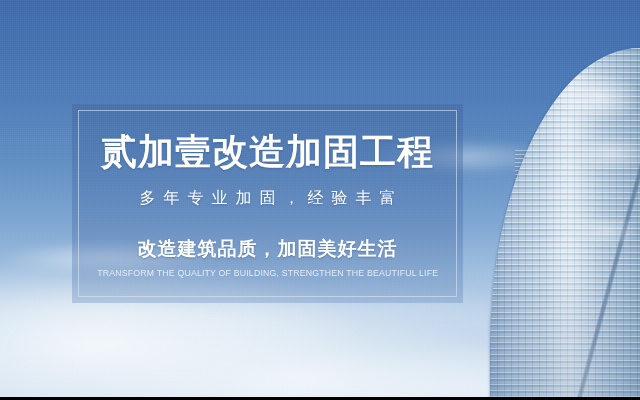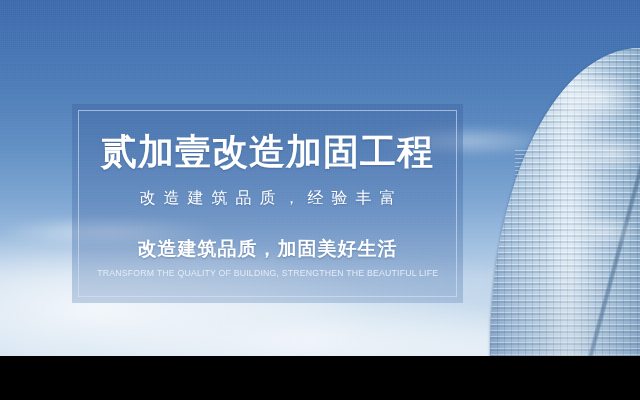--- a/index.html
+++ b/index.html
@@ -3,21 +3,21 @@
 <meta charset="utf-8">
 <style>
   html, body {
     margin: 0;
     padding: 0;
     background: #000;
   }
   #banner {
     position: relative;
     width: 640px;
-    height: 356px;
+    height: 397px;
     overflow: hidden;
     font-family: "Liberation Sans", "DejaVu Sans", sans-serif;
     background: #be185d;
   }
 
   
   .sky {
     position: absolute;
     inset: 0;
     background:
@@ -273,20 +273,20 @@
       <div class="tower-ridge"></div>
       <div class="tower-glint"></div>
       <div class="tower-shade"></div>
     </div>
   </div>
 
   <div class="panel">
     <div class="panel-inner-border"></div>
     <div class="panel-content">
       <div class="title">贰加壹改造加固工程</div>
-      <div class="subtitle">改造建筑品质，经验丰富</div>
+      <div class="subtitle">多年专业加固，经验丰富</div>
       <div class="tagline">改造建筑品质，加固美好生活</div>
       <div class="tagline-en">TRANSFORM THE QUALITY OF BUILDING, STRENGTHEN THE BEAUTIFUL LIFE</div>
     </div>
   </div>
 
   <div class="grain"></div>
 </div>
 
 </body></html>

